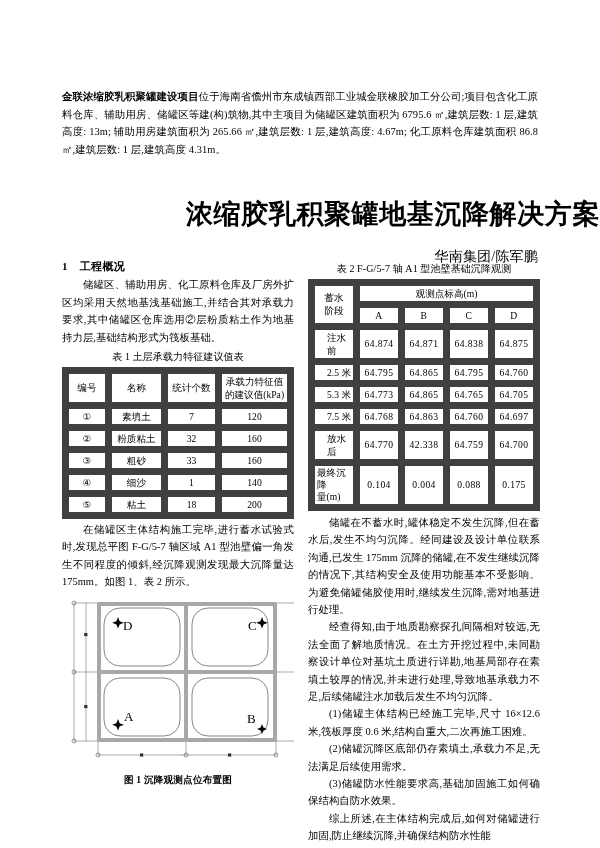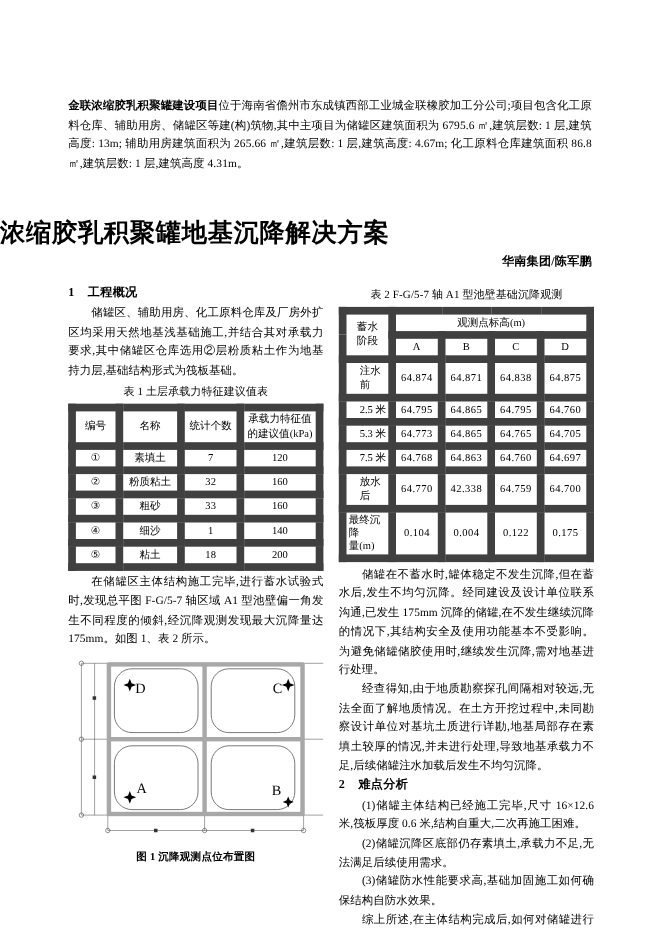--- a/index.html
+++ b/index.html
@@ -39,32 +39,32 @@
   .intro .lead {
     font-weight: bold;
   }
 
   
   .doc-title {
     position: absolute;
     left: 0;
     top: 196px;
     width: 600px;
-    text-align: left;
+    text-align: right;
     font-family: "DejaVu Sans", "Liberation Sans", sans-serif;
-    font-size: 23px;
+    font-size: 27px;
     font-weight: 600;
     letter-spacing: 0.6px;
   }
   .byline {
     position: absolute;
     right: 62px;
-    top: 230px;
-    font-size: 11px;
-    font-weight: bold;
+    top: 248px;
+    font-size: 14px;
+    font-weight: normal;
     letter-spacing: 0.2px;
   }
 
   
   .col {
     position: absolute;
     top: 258px;
     width: 232px;
     font-size: 10.4px;
     line-height: 17.4px;
@@ -357,32 +357,29 @@
           <td class="val">64.759</td>
           <td class="val">64.700</td>
         </tr>
         <tr>
           <td class="stage-two">
             <span>最终沉降</span><br>
             <span>量(m)</span>
           </td>
           <td class="val">0.104</td>
           <td class="val">0.004</td>
-          <td class="val">0.122</td>
+          <td class="val">0.088</td>
           <td class="val">0.175</td>
         </tr>
       </tbody>
     </table>
 
     <p class="body" style="margin-top:3px">储罐在不蓄水时,罐体稳定不发生沉降,但在蓄水后,发生不均匀沉降。经同建设及设计单位联系沟通,已发生 175mm 沉降的储罐,在不发生继续沉降的情况下,其结构安全及使用功能基本不受影响。为避免储罐储胶使用时,继续发生沉降,需对地基进行处理。</p>
     <p class="body">经查得知,由于地质勘察探孔间隔相对较远,无法全面了解地质情况。在土方开挖过程中,未同勘察设计单位对基坑土质进行详勘,地基局部存在素填土较厚的情况,并未进行处理,导致地基承载力不足,后续储罐注水加载后发生不均匀沉降。</p>
 
-    <div class="sec-head">
-      <span class="num">2</span><span>难点分析</span>
-    </div>
 
     <p class="body">(1)储罐主体结构已经施工完毕,尺寸 16×12.6 米,筏板厚度 0.6 米,结构自重大,二次再施工困难。</p>
     <p class="body">(2)储罐沉降区底部仍存素填土,承载力不足,无法满足后续使用需求。</p>
     <p class="body">(3)储罐防水性能要求高,基础加固施工如何确保结构自防水效果。</p>
     <p class="body">综上所述,在主体结构完成后,如何对储罐进行加固,防止继续沉降,并确保结构防水性能</p>
 
   </div>
 
 </div>
 

